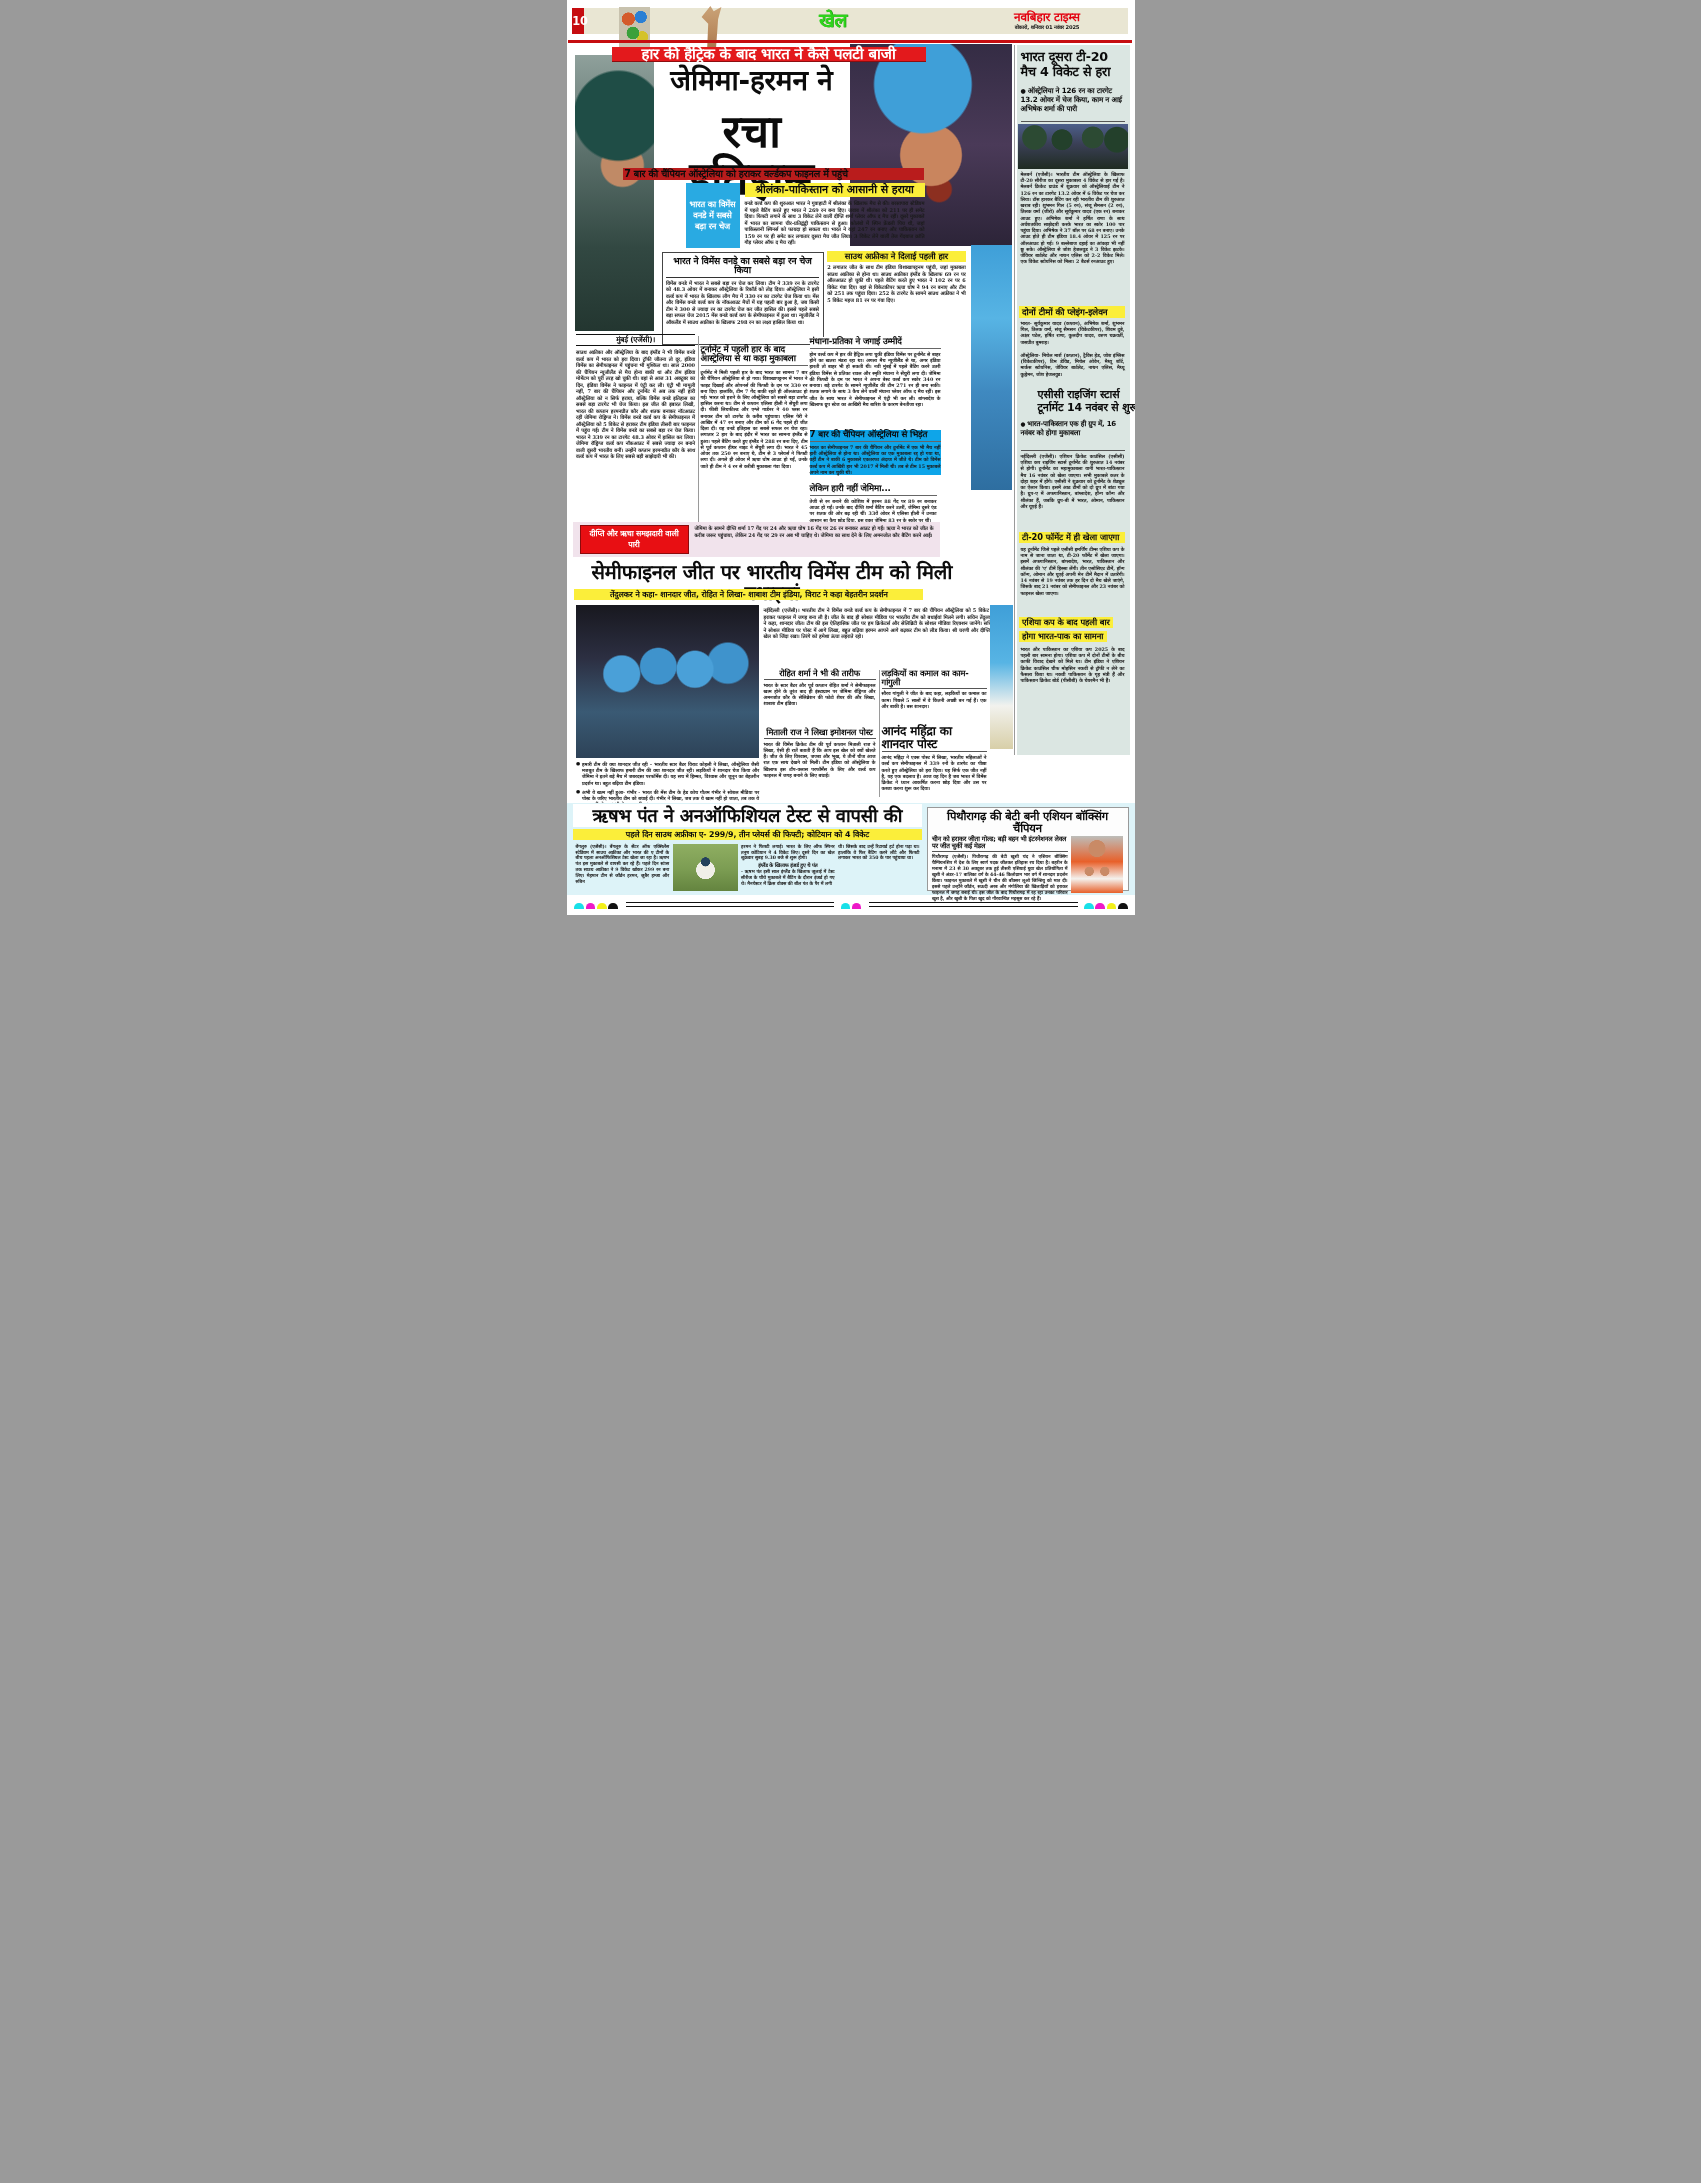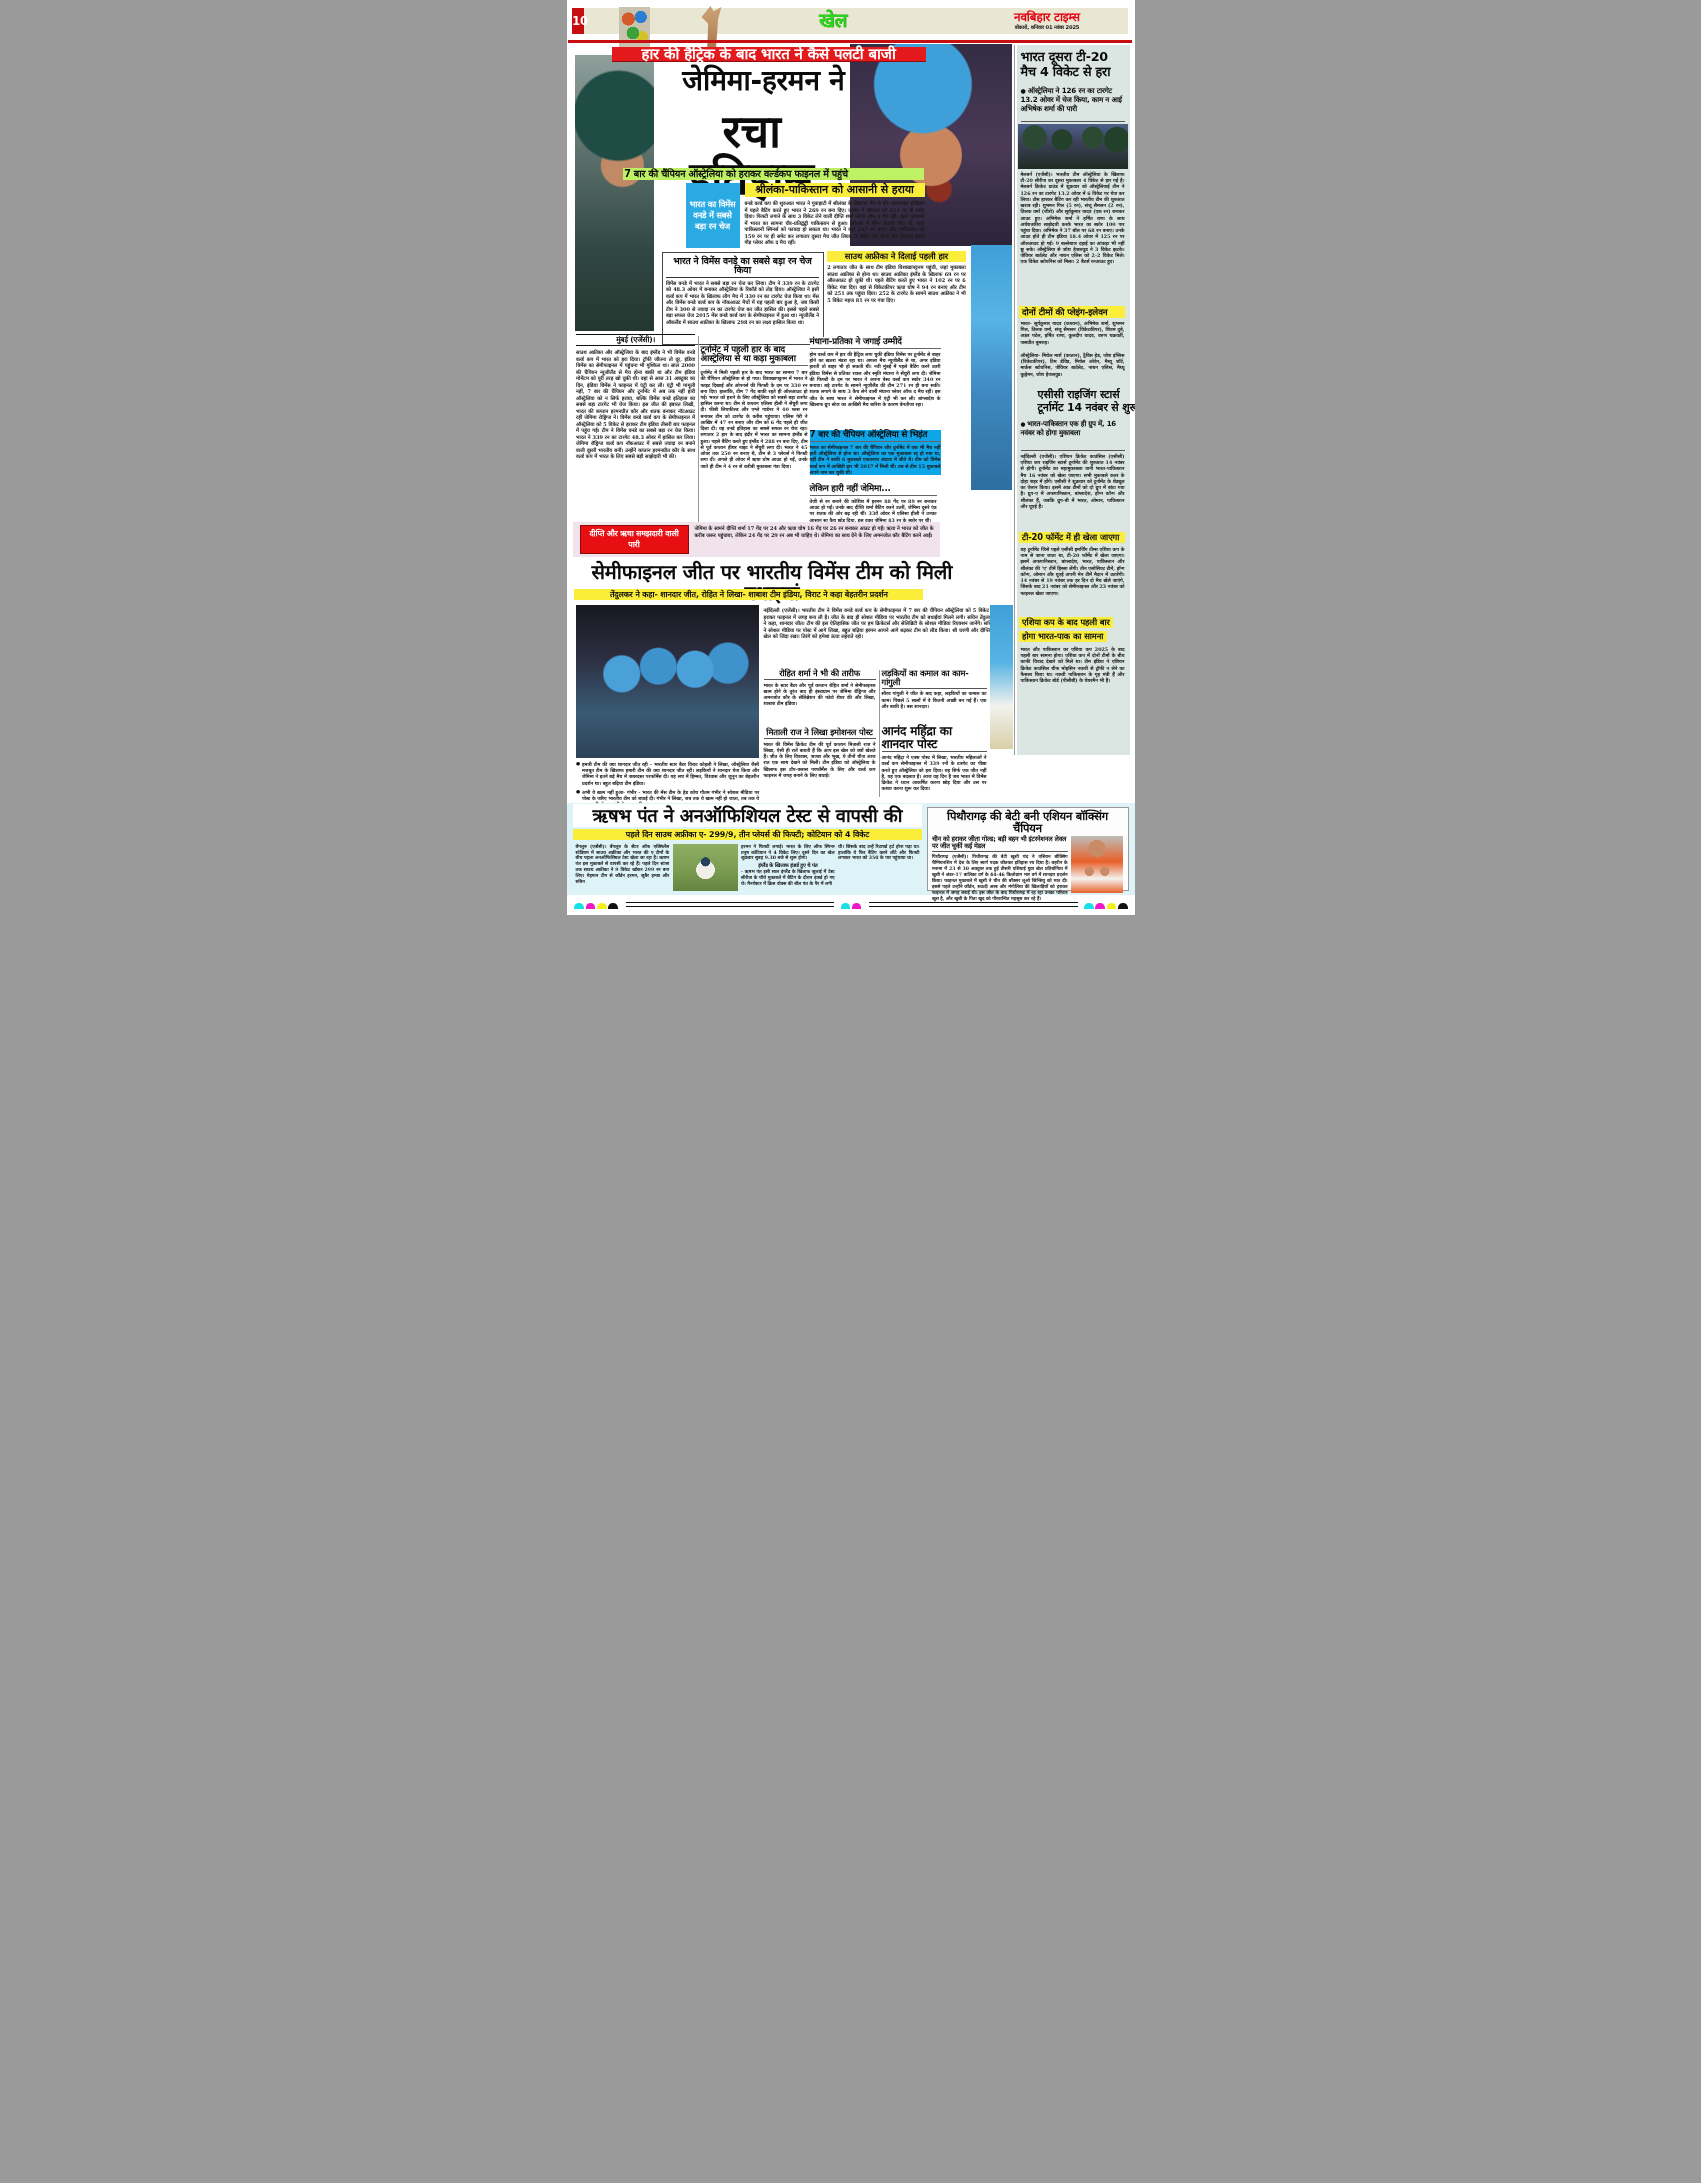--- a/index.html
+++ b/index.html
@@ -82,23 +82,23 @@
     radial-gradient(circle at 45% 20%,#3f9fd8 0 26%,transparent 27%),
     radial-gradient(circle at 50% 55%,#c9855e 0 22%,transparent 23%),
     radial-gradient(circle at 55% 72%,#8c2f20 0 7%,transparent 8%),
     linear-gradient(180deg,#342c44 0%,#4a3a58 50%,#2c2438 100%);"></div>
   <div class="abs photo" style="left:404px;top:245px;width:41px;height:245px;background:
     linear-gradient(180deg,#3f9fd8 0%,#57b4e4 30%,#3f89c0 60%,#2e6ea0 100%);"></div>
 
   <div class="abs" style="left:45px;top:47px;width:314px;height:15px;background:#e3191c;border-bottom:1.7px solid #8c0e10;">
     <div class="hl" style="color:#fff;font-size:15px;text-align:center;line-height:14px;">हार की हैट्रिक के बाद भारत ने कैसे पलटी बाजी</div>
   </div>
-  <div class="abs hl" style="left:87px;top:66px;width:196px;text-align:center;font-size:28px;margin-left:12px;">जेमिमा-हरमन ने</div>
+  <div class="abs hl" style="left:87px;top:66px;width:196px;text-align:center;font-size:28px;">जेमिमा-हरमन ने</div>
   <div class="abs hl" style="left:87px;top:108px;width:196px;text-align:center;font-size:45px;">रचा इतिहास</div>
-  <div class="abs hl" style="left:56px;top:168px;width:301px;font-size:9.6px;background:#bef264;padding:0.9px 1.7px;">7 बार की चैंपियन ऑस्ट्रेलिया को हराकर वर्ल्डकप फाइनल में पहुंचे</div>
+  <div class="abs hl" style="left:56px;top:168px;width:301px;font-size:9.6px;background:#b91c1c;padding:0.9px 1.7px;">7 बार की चैंपियन ऑस्ट्रेलिया को हराकर वर्ल्डकप फाइनल में पहुंचे</div>
 
   <div class="abs" style="left:119px;top:183px;width:54px;height:65px;background:#29aae2;display:flex;align-items:center;">
     <div class="hl" style="color:#fff;font-size:8.3px;text-align:center;line-height:1.35;padding:2.6px;">भारत का विमेंस वनडे में सबसे बड़ा रन चेज</div>
   </div>
 
   <div class="abs" style="left:178px;top:183px;width:180px;">
     <div class="yhead" style="font-size:11px;display:block;text-align:center;">श्रीलंका-पाकिस्तान को आसानी से हराया</div>
     <div class="btxt" style="font-size:5px;margin-top:2.6px;">वनडे वर्ल्ड कप की शुरुआत भारत ने गुवाहाटी में श्रीलंका के खिलाफ मैच से की। बरसापारा स्टेडियम में पहले बैटिंग करते हुए भारत ने 269 रन बना दिए। जवाब में श्रीलंका को 211 पर ही समेट दिया। फिफ्टी लगाने के साथ 3 विकेट लेने वालीं दीप्ति शर्मा प्लेयर ऑफ द मैच रहीं। दूसरे मुकाबले में भारत का सामना चीर-प्रतिद्वंद्वी पाकिस्तान से हुआ। कोलंबो में स्पिन फ्रेंडली पिच थी, जहां पाकिस्तानी स्पिनर्स को फायदा हो सकता था। भारत ने यहां 247 रन बनाए और पाकिस्तान को 159 रन पर ही समेट कर लगातार दूसरा मैच जीत लिया। 3 विकेट लेने वालीं तेज गेंदबाज क्रांति गौड़ प्लेयर ऑफ द मैच रहीं।</div>
   </div>
 

